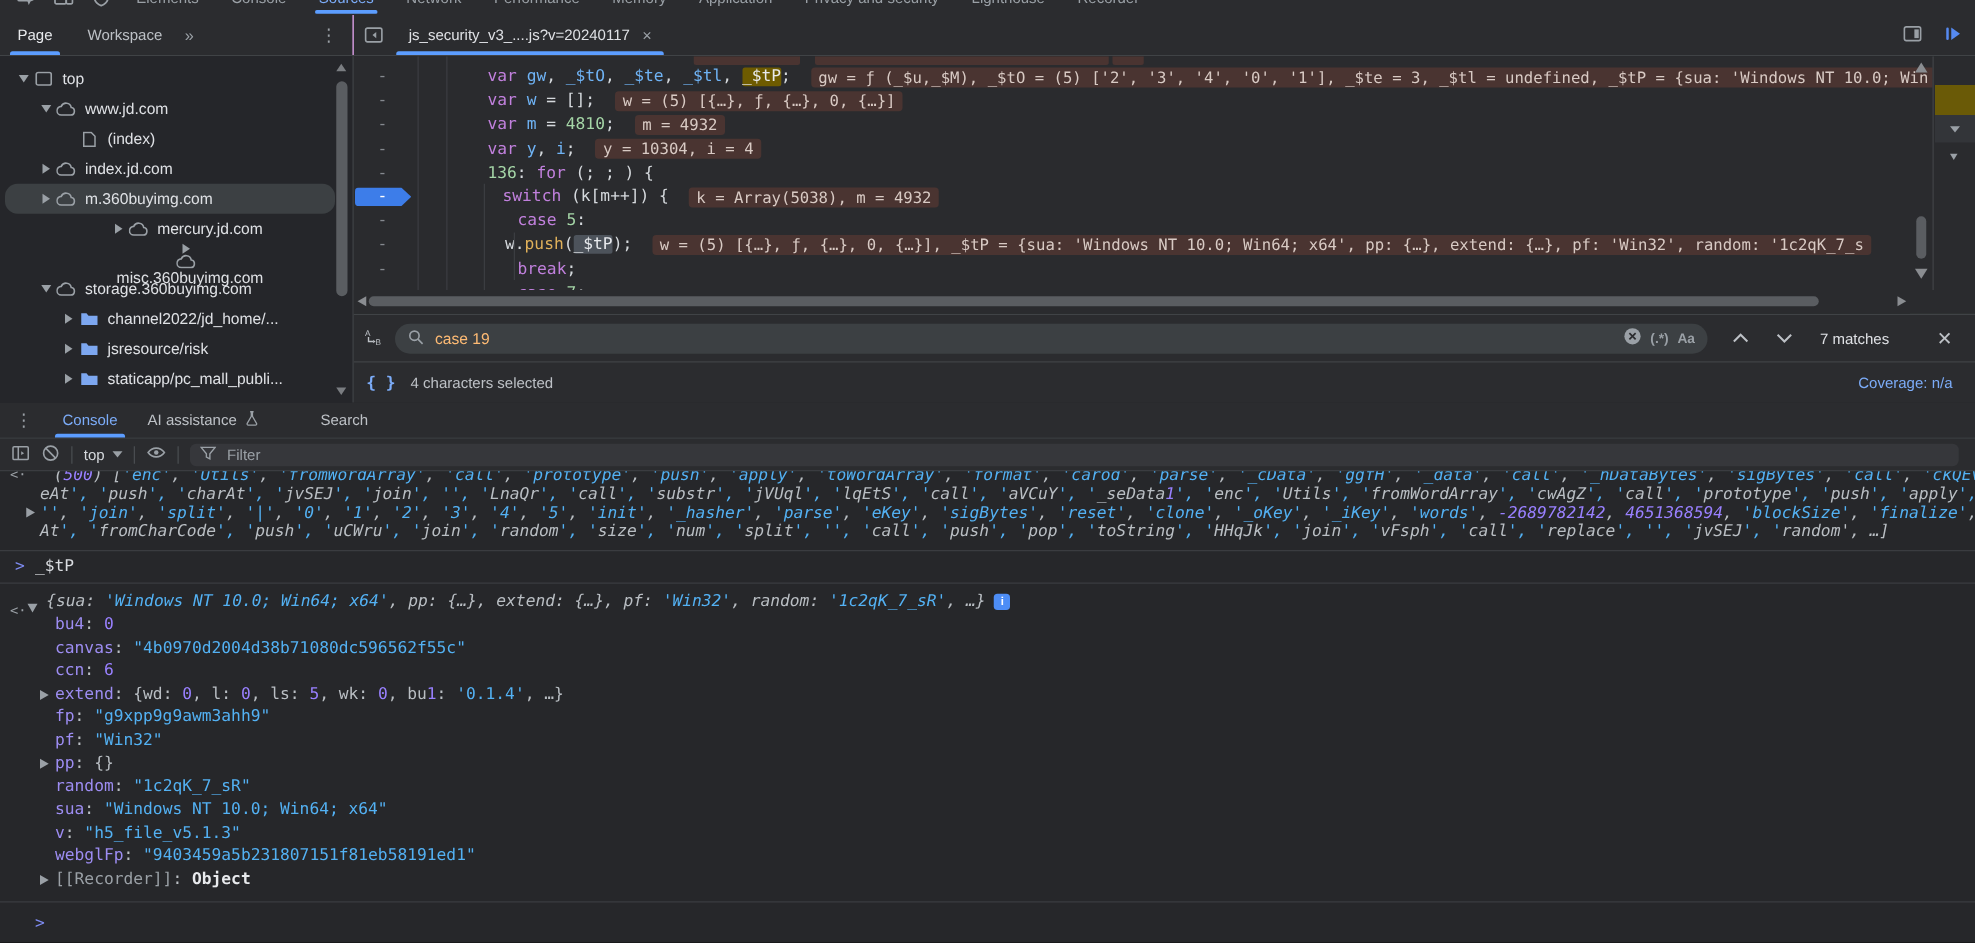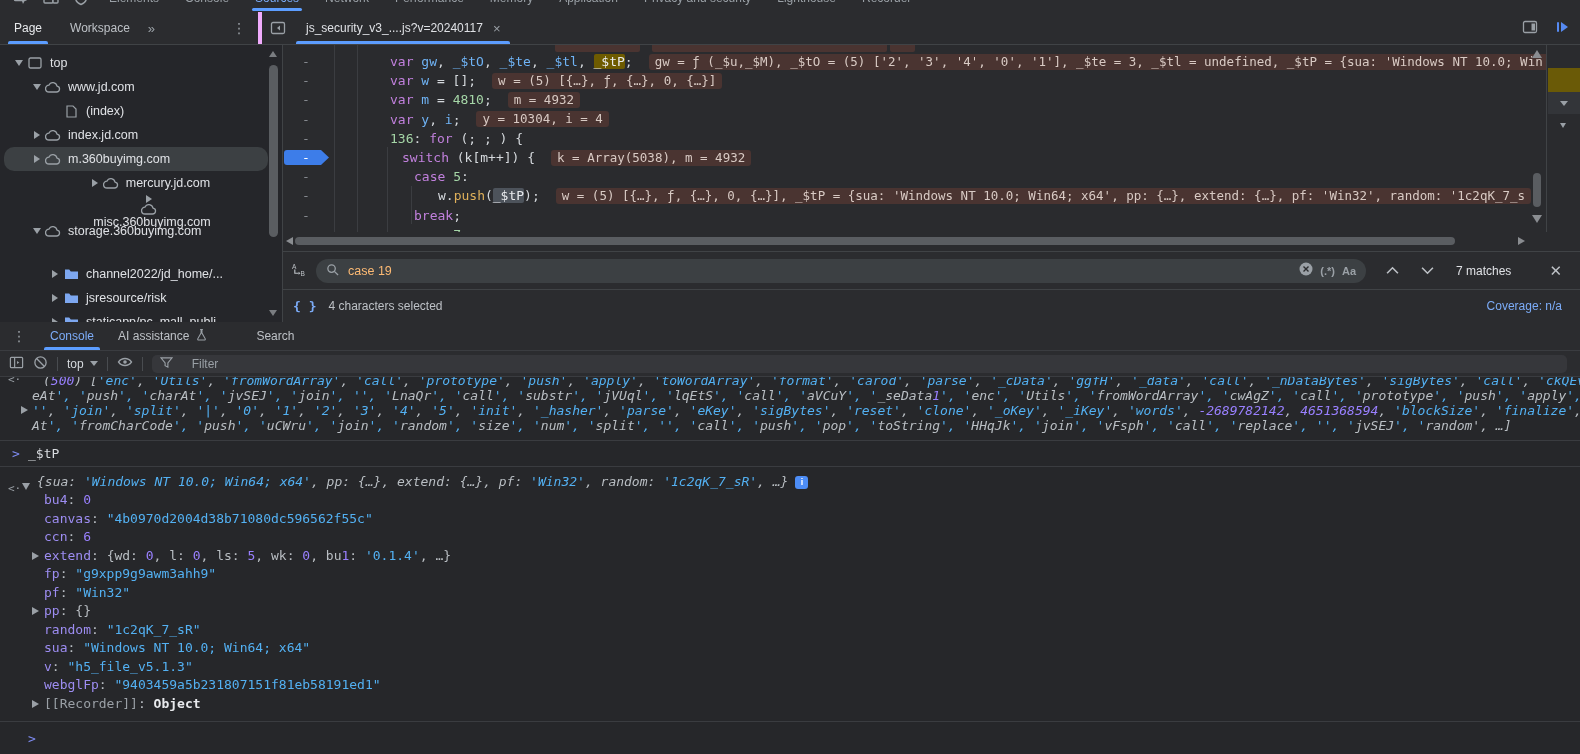--- a/index.html
+++ b/index.html
@@ -10,21 +10,21 @@
   
   .top-strip{height:12px;background:#2b2c2f;overflow:hidden;position:relative;}
   .top-row{display:flex;align-items:center;height:28px;margin-top:-16px;padding-left:6px;}
   .top-icon{width:16px;height:16px;margin:0 7px;flex:none;}
   .top-tab{padding:0 13px;height:28px;line-height:28px;color:#9aa0a6;position:relative;flex:none;white-space:nowrap;}
   .top-tab.active{color:#7cacf8;}
   .top-tab.active::after{content:"";position:absolute;left:10px;right:10px;bottom:1px;height:3px;background:#5c9dff;border-radius:2px;}
 
   
   .second-row{height:33px;display:flex;background:#2b2c2f;border-bottom:1px solid #404346;}
-  .nav-header{width:262px;flex:none;display:flex;align-items:center;border-right:4px solid #f0abfc;}
+  .nav-header{width:283px;flex:none;display:flex;align-items:center;border-right:1px solid #f0abfc;}
   .nav-tab{padding:0 14px;height:100%;display:flex;align-items:center;position:relative;color:#bdc1c6;}
   .nav-tab.active{color:#e8eaed;}
   .nav-tab.active::after{content:"";position:absolute;left:8px;right:8px;bottom:0;height:3px;background:#5c9dff;border-radius:2px 2px 0 0;}
   .nav-more{color:#9aa0a6;font-size:13px;margin-left:4px;}
   .nav-menu{margin-left:auto;margin-right:12px;color:#9aa0a6;font-size:14px;letter-spacing:0;}
   .tab-strip{flex:1;display:flex;align-items:stretch;}
   .nav-toggle{width:32px;display:flex;align-items:center;justify-content:center;}
   .file-tab{display:flex;align-items:center;padding:0 12px;position:relative;}
   .file-tab::after{content:"";position:absolute;left:2px;right:2px;bottom:0;height:3px;background:#5c9dff;border-radius:2px 2px 0 0;}
   .file-tab .title{color:#dfe1e5;margin-right:10px;white-space:nowrap;}
@@ -93,21 +93,21 @@
   .drawer-tabs{height:28px;flex:none;display:flex;align-items:center;background:#2b2c2f;}
   .drawer-menu{color:#9aa0a6;font-size:14px;padding:0 12px;}
   .dtab{padding:0 12px;color:#bdc1c6;position:relative;height:100%;display:flex;align-items:center;gap:6px;}
   .dtab.active{color:#7cacf8;}
   .dtab.active::after{content:"";position:absolute;left:6px;right:6px;bottom:0;height:3px;background:#5c9dff;border-radius:2px 2px 0 0;}
   .dtab.search-tab{margin-left:24px;}
   .drawer-toolbar{height:27px;flex:none;display:flex;align-items:center;gap:9px;padding:0 9px;background:#2b2c2f;border-bottom:1px solid #3a3c40;border-top:1px solid #3a3c40;}
   .tsep{width:1px;height:14px;background:#494c50;}
   .top-select{color:#d5d9dd;display:flex;gap:6px;align-items:center;}
   .caret{width:0;height:0;border-top:5px solid #9aa0a6;border-left:4px solid transparent;border-right:4px solid transparent;}
-  .filter-pill{flex:1;height:18px;background:#36373b;border-radius:5px;display:flex;align-items:center;gap:19px;padding:0 8px;margin-right:4px;}
+  .filter-pill{flex:1;height:18px;background:#36373b;border-radius:5px;display:flex;align-items:center;gap:9px;padding:0 8px;margin-right:4px;}
   .filter-pill span{color:#9aa0a6;}
 
   .console{flex:1;font:13px/15px "DejaVu Sans Mono",monospace;overflow:hidden;position:relative;padding-top:0;}
   .c-entry{border-bottom:1px solid #3a3c40;padding:3px 0 7px;position:relative;margin-top:-7px;}
   .arr-line{padding-left:32px;font-style:italic;white-space:pre;overflow:hidden;}
   .arr-line.first{padding-left:43px;}
   .c-marker{position:absolute;left:8px;top:2px;color:#9aa0a6;font-size:11px;font-style:normal;}
   .c-expand{position:absolute;left:21px;top:36px;width:0;height:0;border-left:7px solid #9aa0a6;border-top:4.5px solid transparent;border-bottom:4.5px solid transparent;}
   .c-plain{color:#b9bec3;} .c-str{color:#53b1f3;} .c-num{color:#9980ff;}
   .in-row{position:relative;padding:5px 0 5px 28px;border-bottom:1px solid #3a3c40;color:#d9dce0;}
@@ -271,21 +271,21 @@
           <span class="tw">
             <div class="tri-d"></div>
           </span>
           <span class="tico">
             <svg width="16" height="12" viewBox="0 0 16 12">
               <path d="M4 11h7.5a3 3 0 0 0 .5-5.96A4.2 4.2 0 0 0 4 4.1 3.4 3.4 0 0 0 4 11z" fill="none" stroke="#9aa0a6" stroke-width="1.3"></path>
             </svg>
           </span>
           <span class="tree-label">storage.360buyimg.com</span>
         </div>
-        <div class="tree-row" style="padding-left: 44px; margin-top: 19px;">
+        <div class="tree-row" style="padding-left: 44px;">
           <span class="tw">
             <div class="tri-r"></div>
           </span>
           <span class="tico">
             <svg width="15" height="12" viewBox="0 0 15 12">
               <path d="M1 1.5h4.2L6.8 3.5H14v7.5H1z" fill="#7da7f0"></path>
             </svg>
           </span>
           <span class="tree-label">channel2022/jd_home/...</span>
         </div>
@@ -357,21 +357,21 @@
               <span class="gut exec-g">-</span>
               <span class="code" style="padding-left: 45px;"><span class="tk-k">switch</span><span class="tk-d"> (k[m++]) {</span></span>
               <span class="eval">k = Array(5038), m = 4932</span>
             </div>
             <div class="line">
               <span class="gut">-</span>
               <span class="code" style="padding-left: 57px;"><span class="tk-k">case</span><span class="tk-d"> </span><span class="tk-n">5</span><span class="tk-d">:</span></span>
             </div>
             <div class="line">
               <span class="gut">-</span>
-              <span class="code" style="padding-left: 81px;"><span class="tk-d">w.</span><span class="tk-f">push</span><span class="tk-d">(</span><span class="tk-sel">_$tP</span><span class="tk-d">);</span></span>
+              <span class="code" style="padding-left: 47px;"><span class="tk-d">w.</span><span class="tk-f">push</span><span class="tk-d">(</span><span class="tk-sel">_$tP</span><span class="tk-d">);</span></span>
               <span class="eval">w = (5) [{…}, ƒ, {…}, 0, {…}], _$tP = {sua: 'Windows NT 10.0; Win64; x64', pp: {…}, extend: {…}, pf: 'Win32', random: '1c2qK_7_s</span>
             </div>
             <div class="line">
               <span class="gut">-</span>
               <span class="code" style="padding-left: 57px;"><span class="tk-k">break</span><span class="tk-d">;</span></span>
             </div>
             <div class="line">
               <span class="gut">-</span>
               <span class="code" style="padding-left: 57px;"><span class="tk-k">case</span><span class="tk-d"> </span><span class="tk-n">7</span><span class="tk-d">:</span></span>
             </div>

